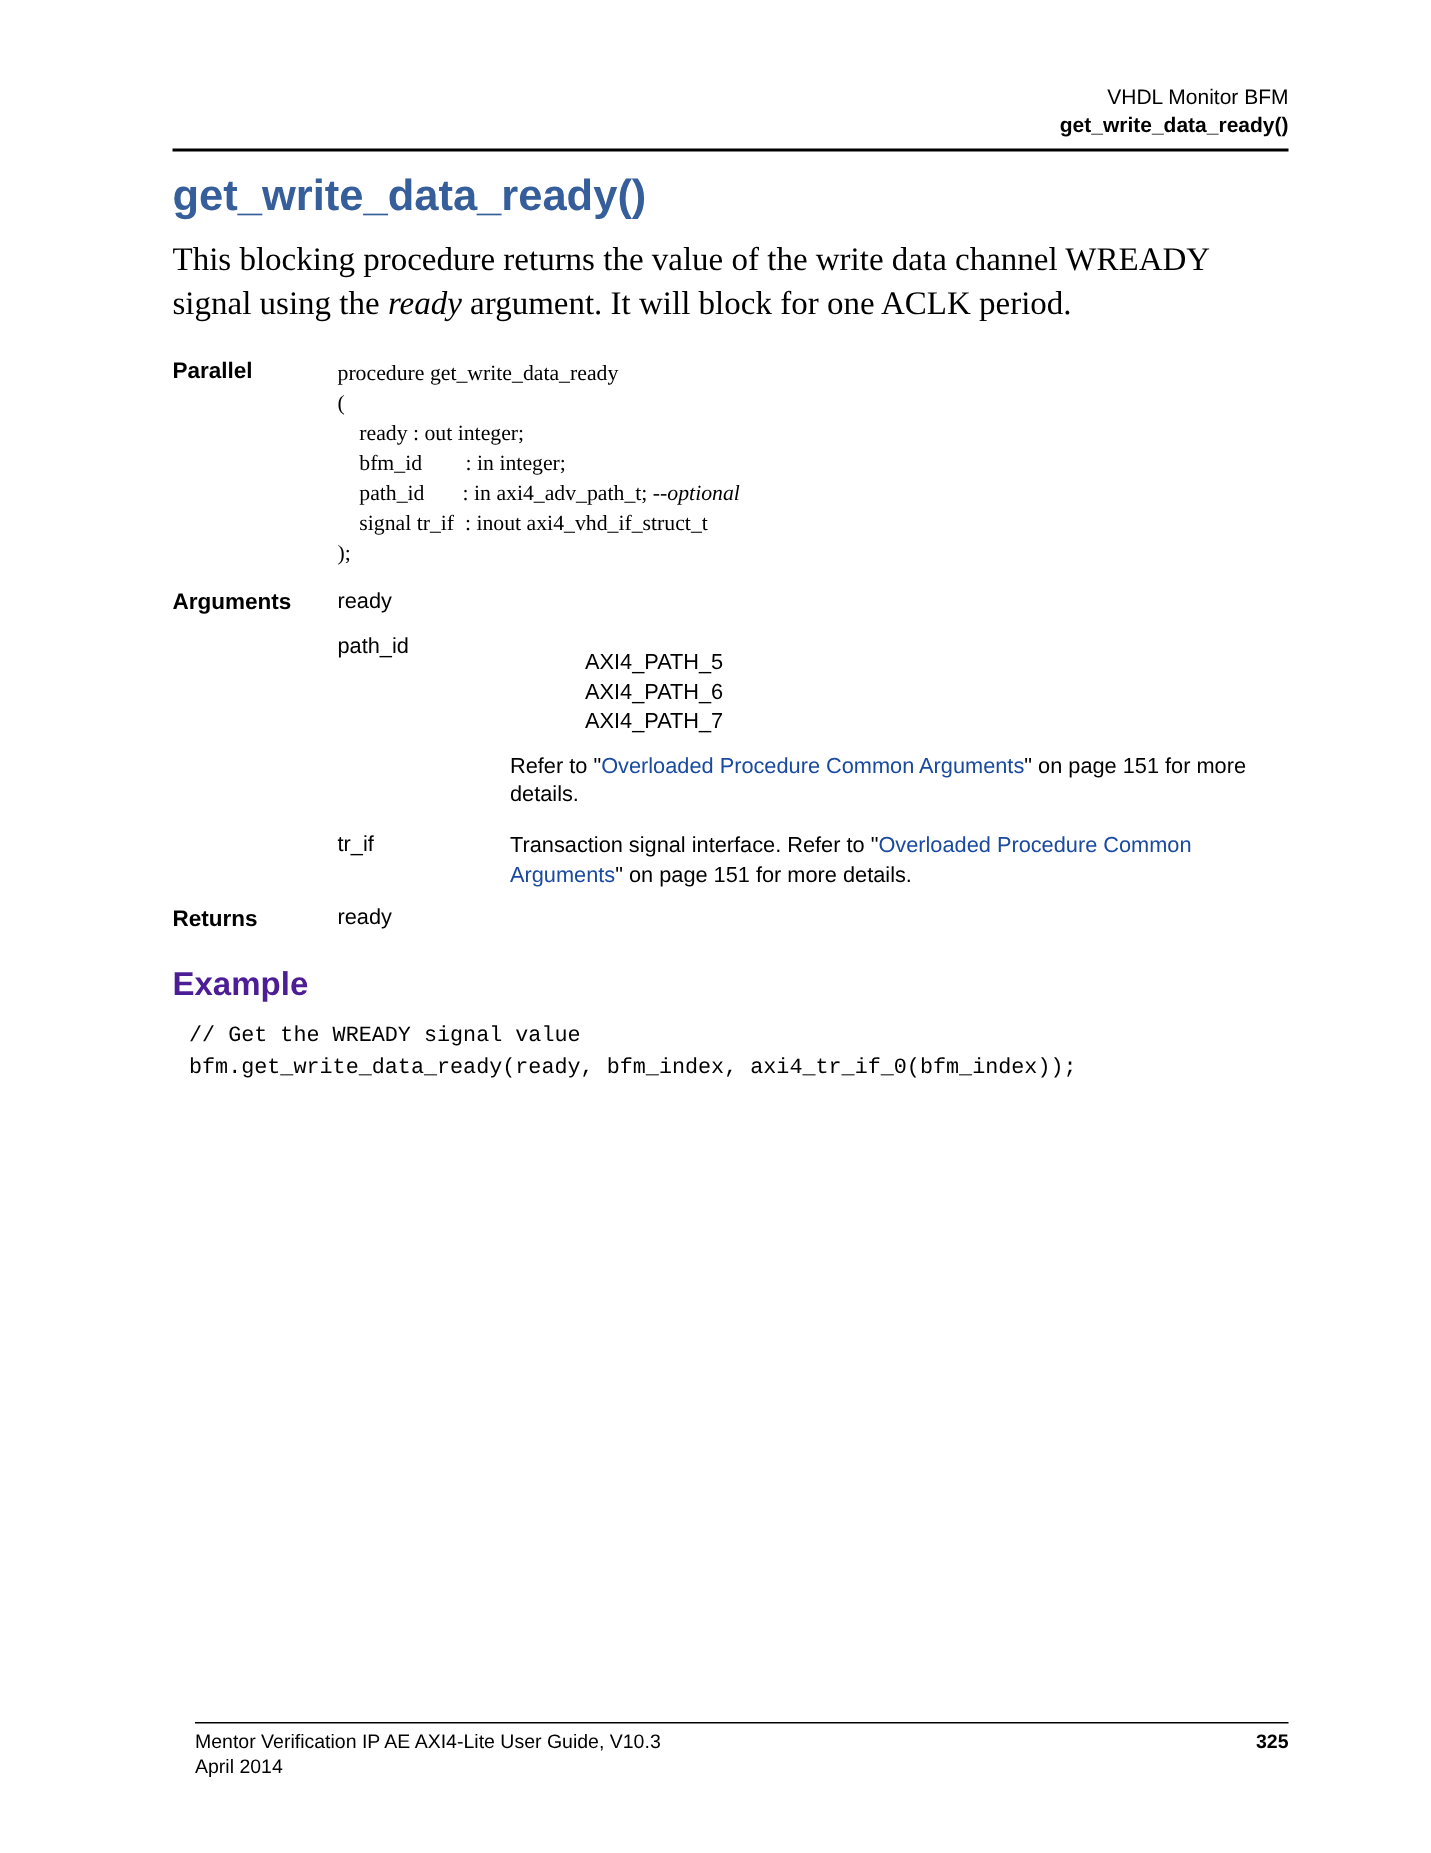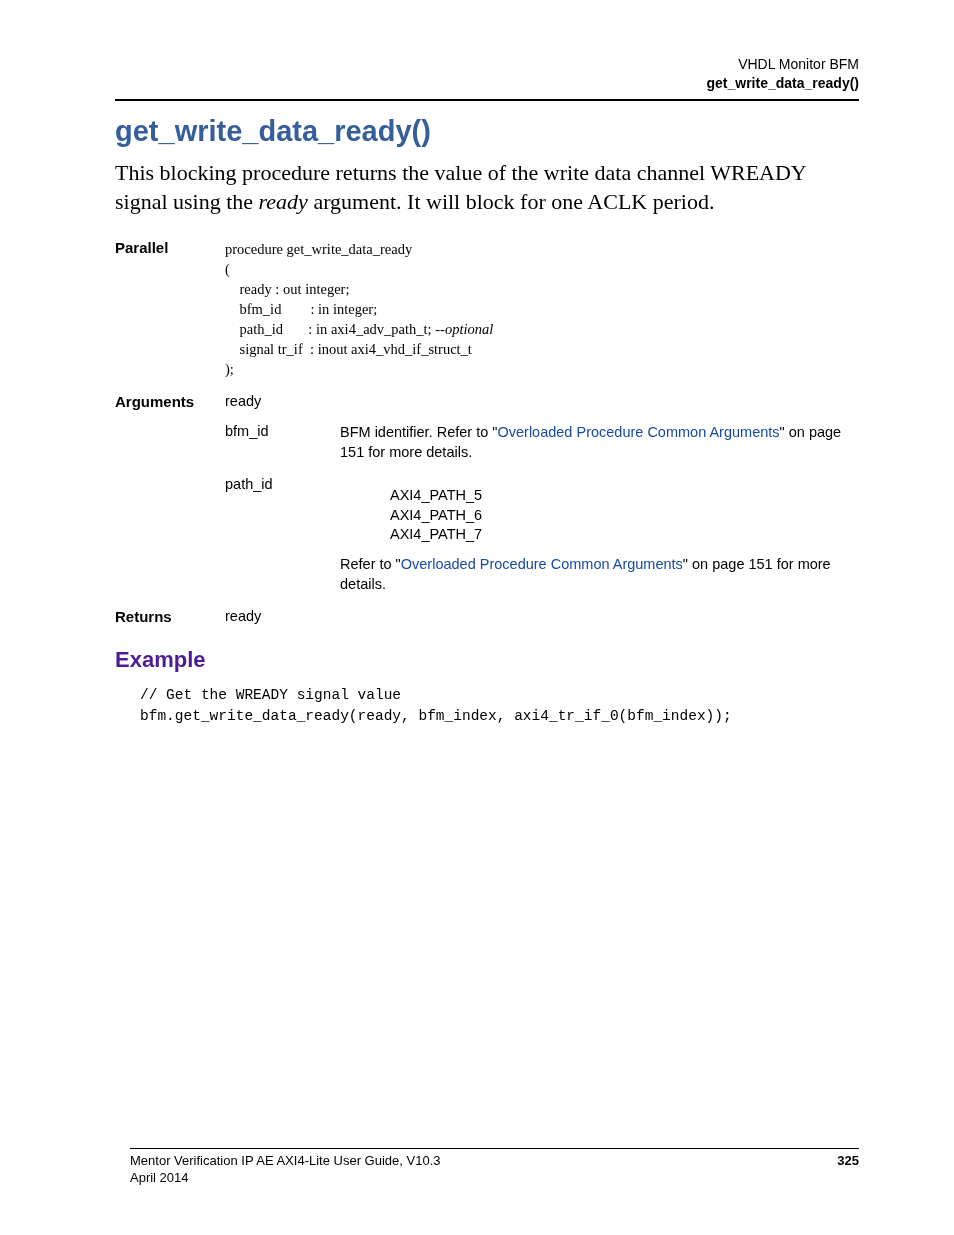--- a/index.html
+++ b/index.html
@@ -97,21 +97,21 @@
     font-size: 22px;
     font-weight: bold;
     color: #4c1d95;
     margin: 22px 0 12px 0;
   }
   .example-code {
     font-family: "Courier New", Courier, monospace;
     font-size: 14.5px;
     white-space: pre;
     line-height: 1.45;
-    margin-left: 25px;
+    margin-left: 11px;
   }
   .footer {
     position: absolute;
     left: 130px;
     right: 95px;
     bottom: 50px;
   }
   .hr-bot {
     border: none;
     border-top: 1.5px solid #000;
@@ -158,41 +158,41 @@
 </div>
 
 <div class="section" style="margin-bottom:0;">
   <div class="label-col">Arguments</div>
   <div style="flex:1">
 
     <div class="arg-row">
       <div class="args-col1">ready</div>
     </div>
 
-    <div class="arg-row">
-      <div class="args-col1">bfm_id</div>
-      <div class="args-col2">
-        <span>BFM identifier. Refer to "</span><span class="link">Overloaded Procedure Common Arguments</span><span>" on page 151 for more details.</span>
-      </div>
-    </div>
 
     <div class="arg-row">
       <div class="args-col1">path_id</div>
       <div class="args-col2">
         <div class="indent-list">
           <div>AXI4_PATH_5</div>
           <div>AXI4_PATH_6</div>
           <div>AXI4_PATH_7</div>
         </div>
         <div>
           <span>Refer to "</span><span class="link">Overloaded Procedure Common Arguments</span><span>" on page 151 for more details.</span>
         </div>
       </div>
     </div>
 
+    <div class="arg-row" style="margin-bottom:10px;">
+      <div class="args-col1">tr_if</div>
+      <div class="args-col2">
+        <span>Transaction signal interface. Refer to "</span><span class="link">Overloaded Procedure Common Arguments</span><span>" on page 151 for more details.</span>
+      </div>
+    </div>
 
   </div>
 </div>
 
 <div class="section">
   <div class="label-col">Returns</div>
   <div class="args-col1" style="padding-top:0px;">ready</div>
 </div>
 
 <h2 class="example-h">Example</h2>

